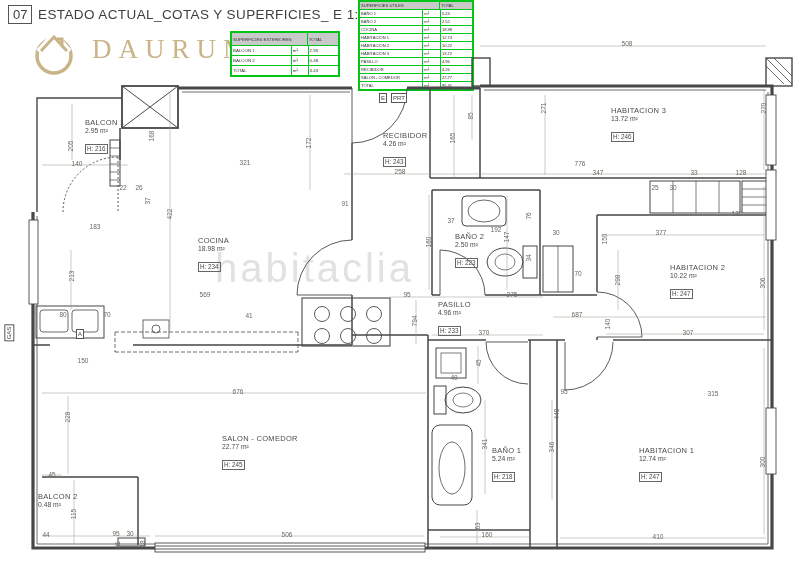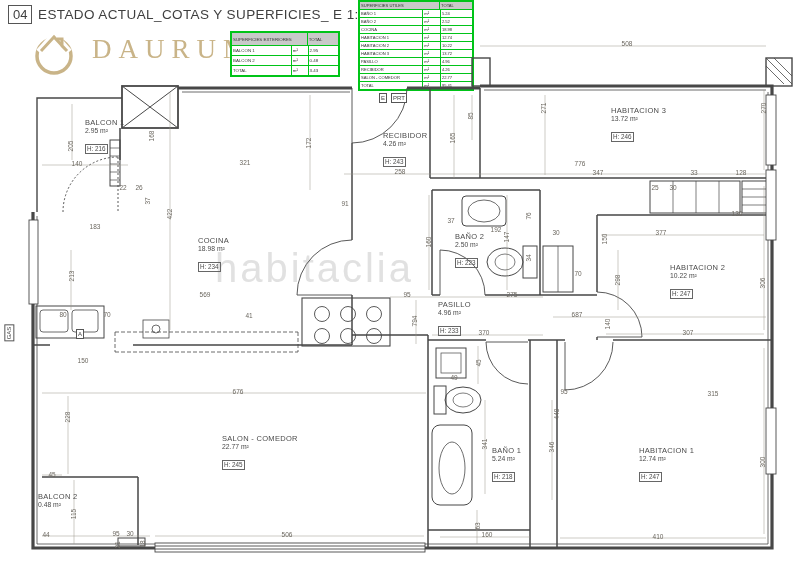--- a/index.html
+++ b/index.html
@@ -39,21 +39,21 @@
           padding:0 1px;line-height:8px;}
   #gas{transform:rotate(-90deg);transform-origin:center;}
   #wmark{position:absolute;left:215px;top:246px;font-size:40px;color:#c9c9c9;opacity:.55;
          letter-spacing:3px;}
 </style>
 </head>
 <body>
 
 <div id="canvas">
 
-  <div id="sheetno">04</div>
+  <div id="sheetno">07</div>
   <div id="sheettitle">ESTADO ACTUAL_COTAS Y SUPERFICIES_ E 1:50</div>
 
   <div id="logo">
     <svg width="58" height="58">
       <circle cx="28" cy="32" r="17" fill="none" stroke="#c9b488" stroke-width="3.5"></circle>
       <path d="M13 28 L28 11 L43 28" fill="#fff" stroke="#fff" stroke-width="7"></path>
       <path d="M15 27 L28 13 L41 27 L36 22 L36 15 L31 15" fill="none" stroke="#c9b488" stroke-width="3"></path>
     </svg>
     <div id="logotext">DAURUM</div>
   </div>

